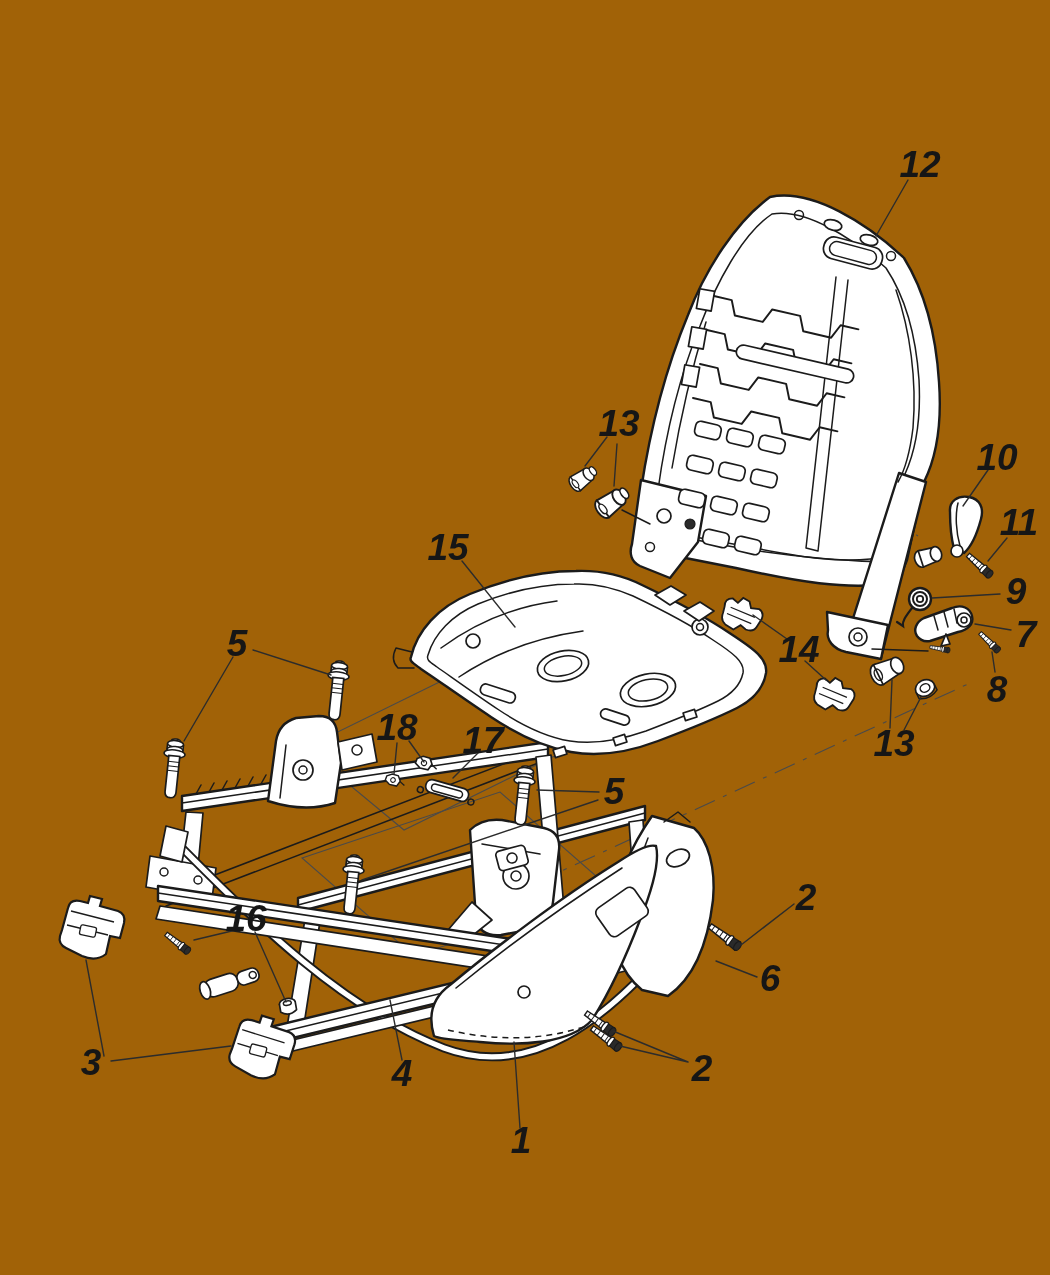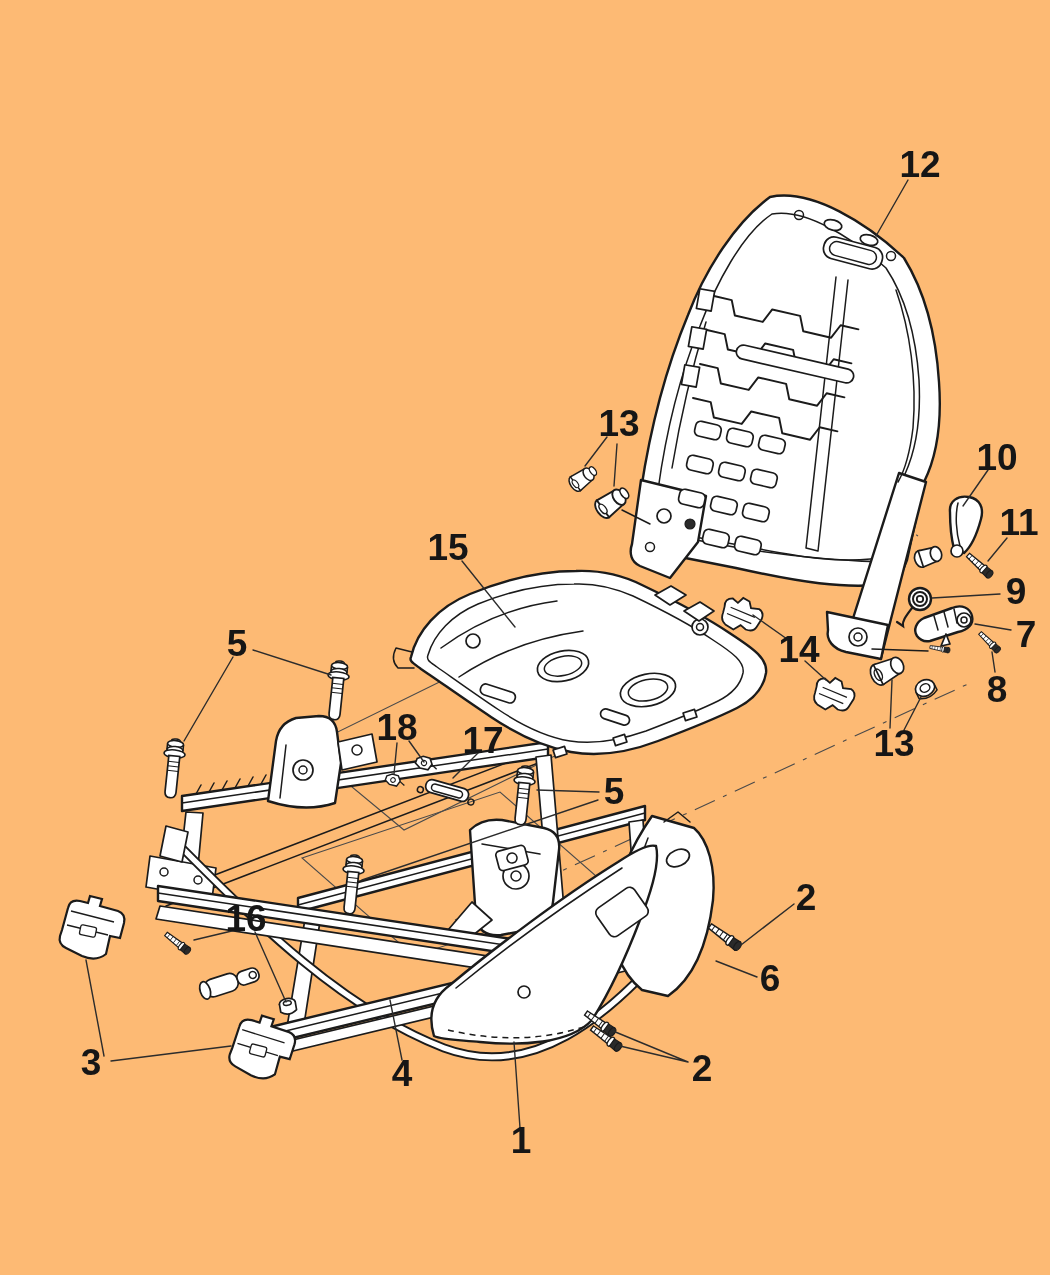--- a/index.html
+++ b/index.html
@@ -1,17 +1,17 @@
 <!DOCTYPE html>
 <html><head>
 <meta charset="utf-8">
 <style>
   html,body{margin:0;padding:0;background:#ffffff;}
-  .stage{width:1050px;height:1275px;position:relative;background:#fdba74;overflow:hidden;
-         font-family:"Liberation Sans", sans-serif;}
+  .stage{width:1050px;height:1275px;position:relative;background:#a16207;overflow:hidden;
+         font-family:"Liberation Sans", sans-serif;font-style:italic;}
   svg{display:block}
   .lnF{fill:#ffffff;stroke:#1b1b1b;stroke-width:2.4;stroke-linejoin:round;stroke-linecap:round;}
   .lnFt{fill:#ffffff;stroke:#1b1b1b;stroke-width:1.7;stroke-linejoin:round;stroke-linecap:round;}
   .fine{fill:none;stroke:#1b1b1b;stroke-width:1.5;stroke-linejoin:round;stroke-linecap:round;}
   .dark{fill:#2a2a2a;stroke:#1b1b1b;stroke-width:1.2;}
   .leader{fill:none;stroke:#2c2c2c;stroke-width:1.4;stroke-linecap:round;}
   .phantom{fill:none;stroke:#4a4a4a;stroke-width:1.1;}
   .callout{font-family:"Liberation Sans", sans-serif;font-size:37px;font-weight:600;fill:#161616;
            text-anchor:middle;cursor:default;}
 </style>

